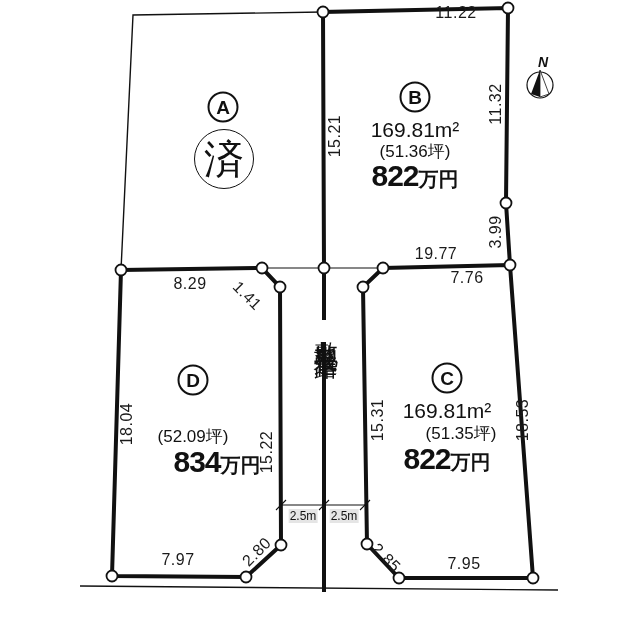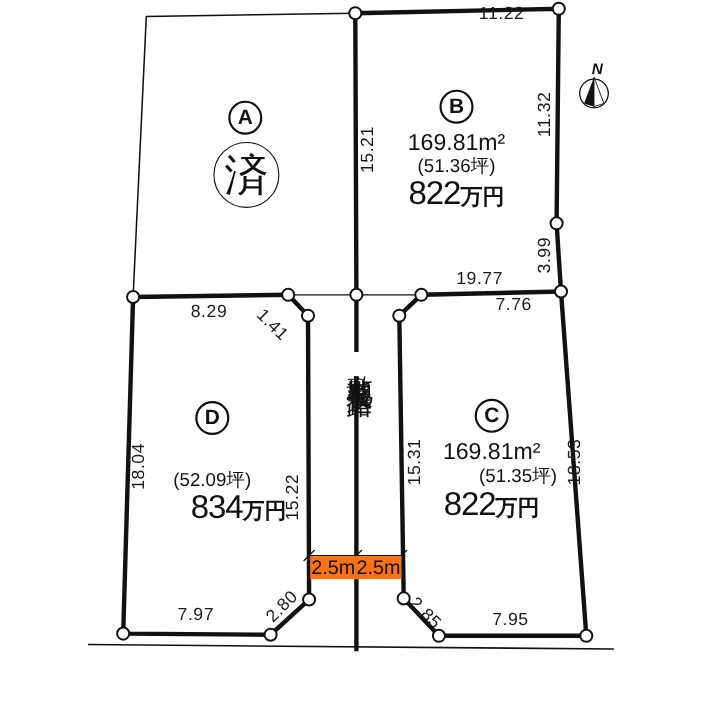--- a/index.html
+++ b/index.html
@@ -21,28 +21,28 @@
   }
   .sold-badge{
     position:absolute;transform:translate(-50%,-50%);
     width:58px;height:58px;border:1.5px solid #111;border-radius:50%;
     display:flex;align-items:center;justify-content:center;
     font-size:40px;background:#fff;
   }
   .area{font-size:21px;}
   .tsubo{font-size:17px;}
   .price{font-size:20px;font-weight:bold;}
-  .price .big{font-size:30px;font-weight:400;letter-spacing:-1px;}
+  .price .big{font-size:30px;font-weight:700;letter-spacing:-1px;}
   .vroad{
     position:absolute;left:326px;top:320px;transform:translateX(-50%);
     writing-mode:vertical-rl;font-size:24px;letter-spacing:3px;
     background:#fff;padding:2px 0;line-height:1;
   }
   .hroad{font-size:26px;letter-spacing:14px;}
-  .small-dim{font-size:18px;background:#f97316;padding:0 1px;}
+  .small-dim{font-size:12px;background:#e5e5e5;padding:0 1px;}
   .north-n{font-size:14px;font-weight:bold;font-style:italic;}
 </style>
 </head>
 <body>
 
 <div class="canvas">
 
   <svg width="640" height="640" viewBox="0 0 640 640">
     <g stroke="#111" fill="none">
 
@@ -99,21 +99,21 @@
   <div class="badge" style="left:223px;top:107px;">A</div>
   <div class="sold-badge" style="left:224px;top:159px;">済</div>
 
   <div class="badge" style="left:415px;top:97px;">B</div>
   <div class="lbl area" style="left:415px;top:130px;">169.81m²</div>
   <div class="lbl tsubo" style="left:415px;top:151px;">(51.36坪)</div>
   <div class="lbl price" style="left:415px;top:176px;"><span class="big">822</span><span>万円</span></div>
 
   <div class="badge" style="left:447px;top:378px;">C</div>
   <div class="lbl area" style="left:447px;top:411px;">169.81m²</div>
-  <div class="lbl tsubo" style="left:471px;top:433px;">(51.35坪)</div>
+  <div class="lbl tsubo" style="left:461px;top:433px;">(51.35坪)</div>
   <div class="lbl price" style="left:447px;top:459px;"><span class="big">822</span><span>万円</span></div>
 
   <div class="badge" style="left:193px;top:380px;">D</div>
   <div class="lbl tsubo" style="left:193px;top:436px;">(52.09坪)</div>
   <div class="lbl price" style="left:193px;top:462px;margin-left:24px;"><span class="big">834</span><span>万円</span></div>
 
   <div class="lbl dim" style="left:412px;top:13px;margin-left:44px;">11.22</div>
   <div class="lbl dim rot90" style="left:335px;top:136px;">15.21</div>
   <div class="lbl dim rot90" style="left:496px;top:104px;">11.32</div>
   <div class="lbl dim rot90" style="left:496px;top:232px;">3.99</div>

